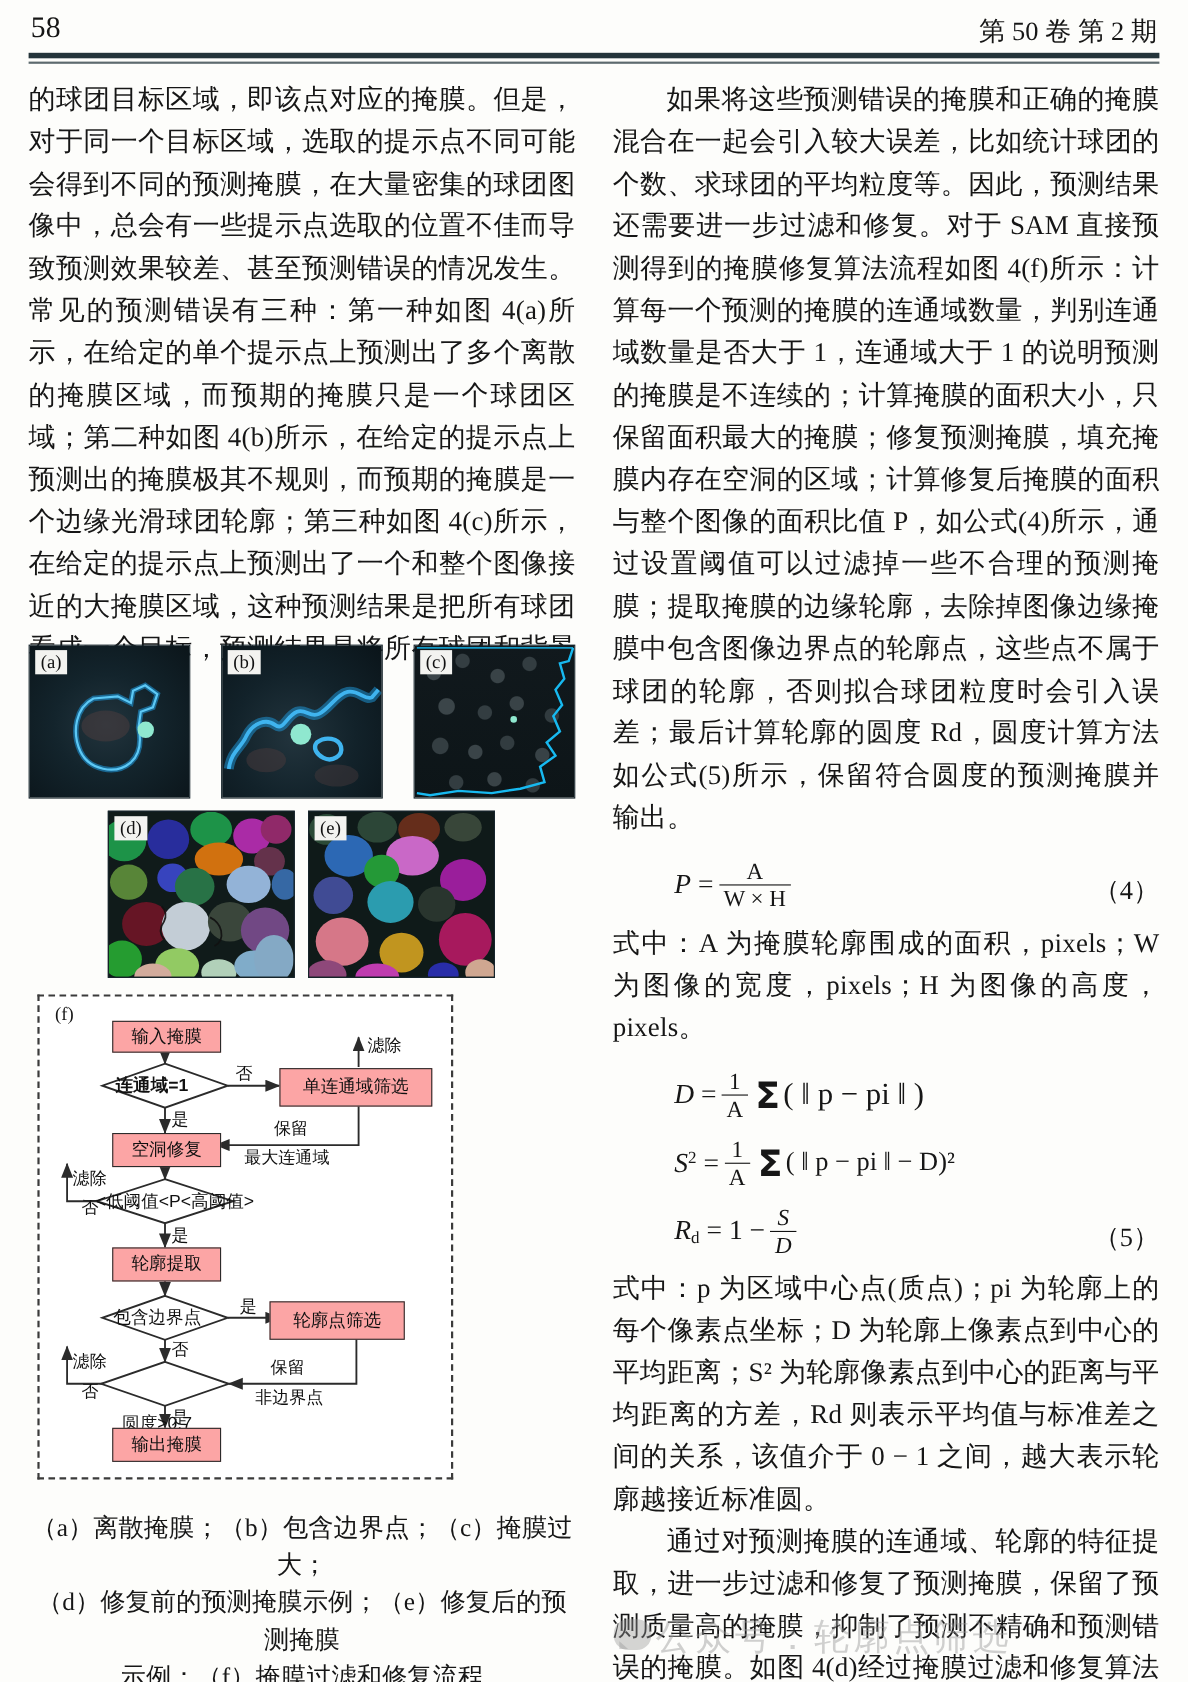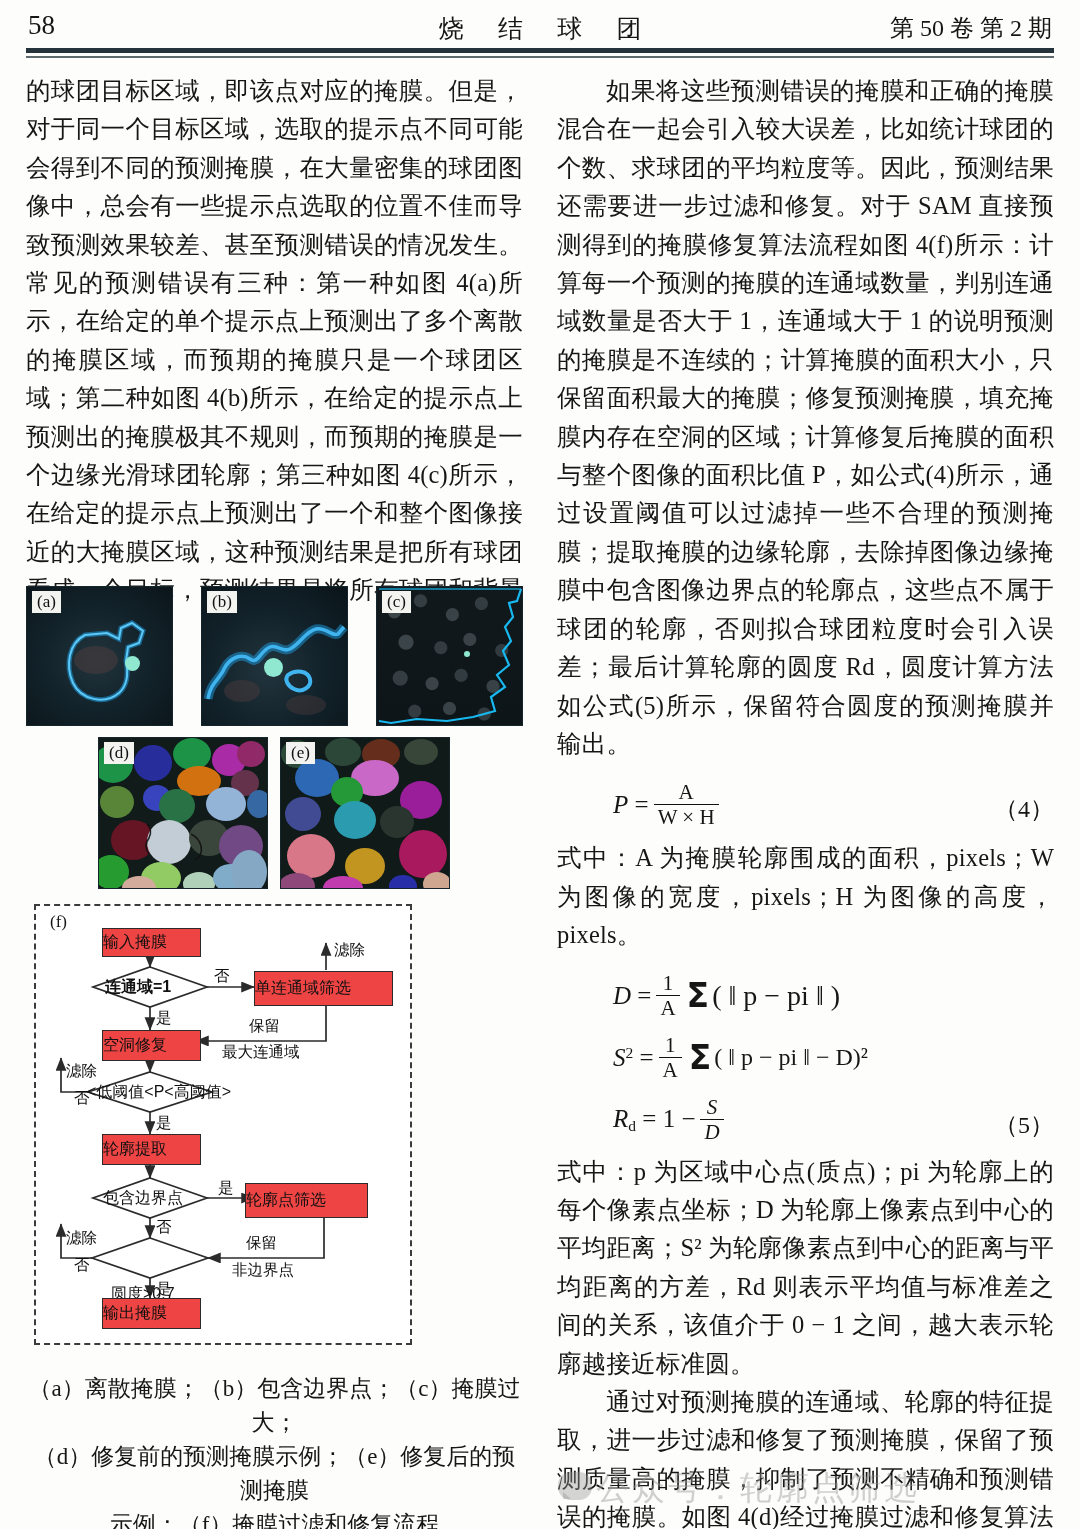--- a/index.html
+++ b/index.html
@@ -63,24 +63,24 @@
 
   
   .flow{
     position:absolute;left:8px;top:318px;width:374px;height:437px;
     border:2px dashed #3b3b3b;background:#ffffff;
   }
   .flabel{position:absolute;left:14px;top:6px;font-size:17px;}
   .fsvg{position:absolute;left:0;top:0;}
   .fbox, .fdia{
     position:absolute;
-    display:flex;align-items:center;justify-content:flex-start;
+    display:flex;align-items:center;justify-content:center;
     font-family:"Liberation Sans","DejaVu Sans",sans-serif;
     font-size:16px;color:#111;
-    background:#ef4444;
+    background:#fca5a5;
   }
   .fbox{border:1.6px solid #2b2b2b;}
   .ftext{position:absolute;font-family:"Liberation Sans",sans-serif;font-size:15.5px;color:#111;white-space:nowrap;}
   .fdia-label{position:absolute;font-family:"Liberation Sans",sans-serif;font-size:16px;color:#111;white-space:nowrap;}
 
   
   .caption{position:absolute;left:26px;top:1372px;width:497px;text-align:center;}
   .cap-line{font-size:23px;line-height:34px;}
 
   
@@ -111,21 +111,20 @@
   .wm-logo:after{content:"";position:absolute;left:5px;top:20px;width:0;height:0;
     border-left:8px solid rgba(150,150,150,.40);border-top:7px solid transparent;}
 </style>
 </head>
 <body>
 
 <div class="page">
 
   <div class="header">
     <div class="hdr-page">58</div>
-    <div class="hdr-title">烧 结 球 团</div>
     <div class="hdr-vol">第 50 卷  第 2 期</div>
   </div>
   <div class="rule-thick"></div>
   <div class="rule-thin"></div>
 
   <div class="col col-left">
     <p class="body">的球团目标区域，即该点对应的掩膜。但是，对于同一个目标区域，选取的提示点不同可能会得到不同的预测掩膜，在大量密集的球团图像中，总会有一些提示点选取的位置不佳而导致预测效果较差、甚至预测错误的情况发生。常见的预测错误有三种：第一种如图 4(a)所示，在给定的单个提示点上预测出了多个离散的掩膜区域，而预期的掩膜只是一个球团区域；第二种如图 4(b)所示，在给定的提示点上预测出的掩膜极其不规则，而预期的掩膜是一个边缘光滑球团轮廓；第三种如图 4(c)所示，在给定的提示点上预测出了一个和整个图像接近的大掩膜区域，这种预测结果是把所有球团看成一个目标，预测结果是将所有球团和背景区域分隔开。</p>
   </div>
 
   <div class="figblock">

